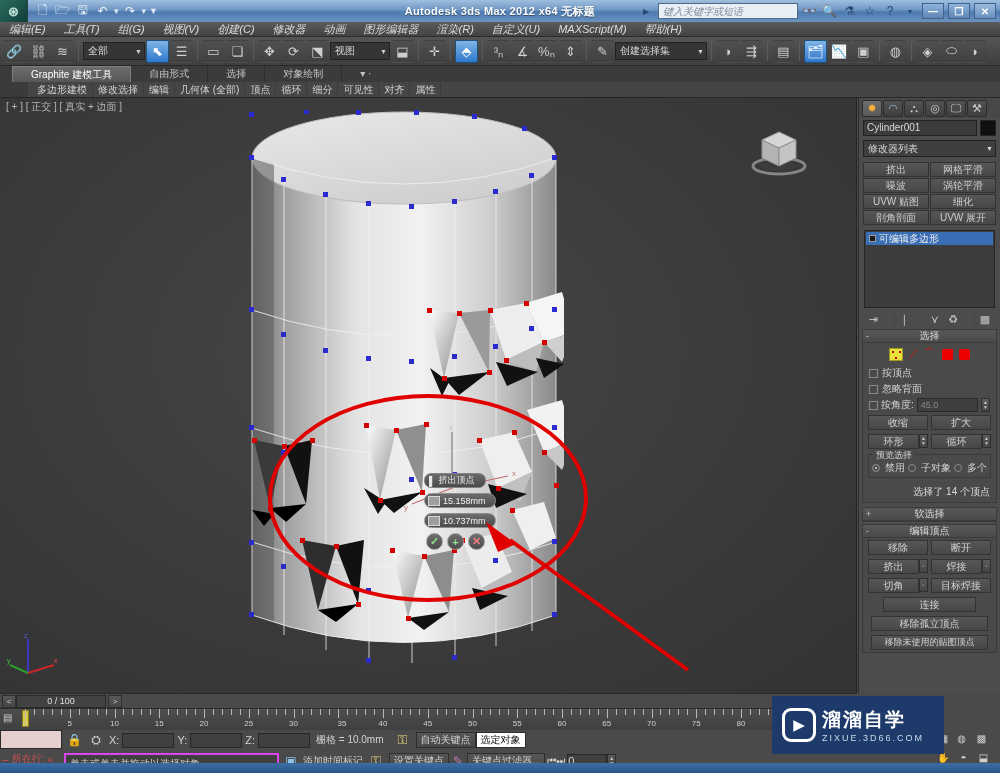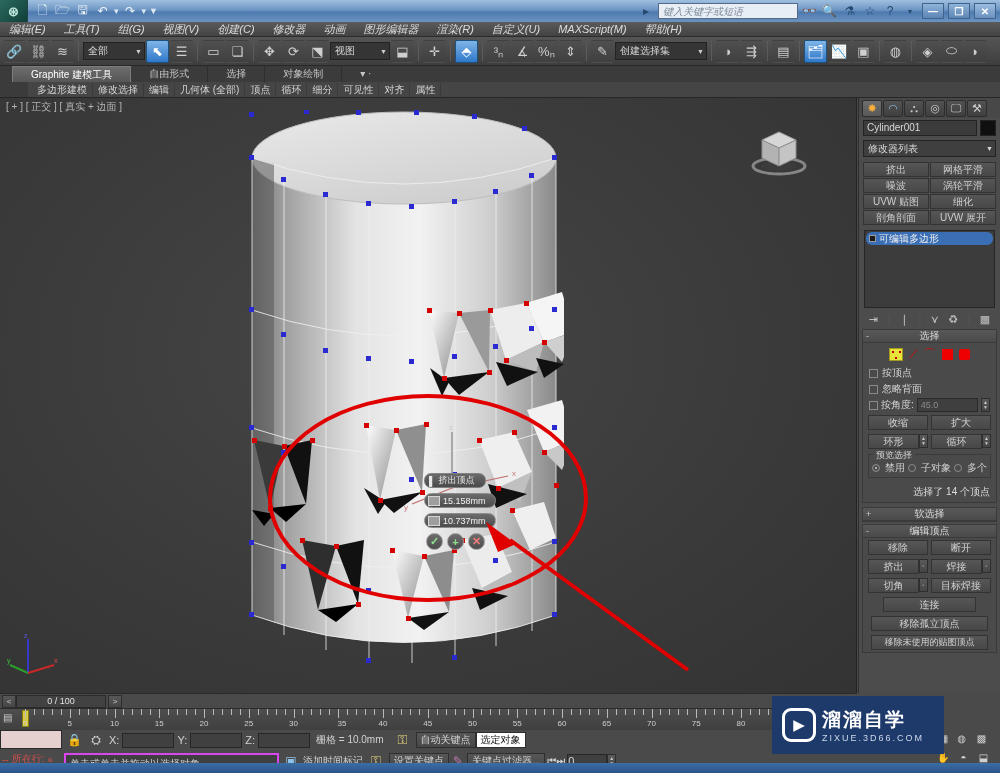--- a/index.html
+++ b/index.html
@@ -175,21 +175,21 @@
     height:15px; background:linear-gradient(to bottom,#565656,#484848);
     border:1px solid #333; color:#cdcdcd; font-size:10px;
     display:flex;align-items:center;justify-content:center;
   }
   .stackbox {
     margin:3px 5px; height:78px; background:#3c3c3c; border:1px solid #252525;
     padding:1px;
   }
   .stackitem {
     height:13px; background:#3b6fb5; color:#f0f0f0; font-size:10px;
-    display:flex; align-items:center; gap:3px; padding-left:3px;border-radius:6px;
+    display:flex; align-items:center; gap:3px; padding-left:3px;
   }
   .stacksq { width:7px;height:7px;background:#1b1b1b;border:1px solid #9c9c9c; }
   .stacktools {
     display:flex; align-items:center; justify-content:space-around;
     height:16px; margin:0 5px; color:#c0c0c0; font-size:11px;
   }
   .rollup {
     margin:2px 3px 0; border:1px solid #3a3a3a; background:#4a4a4a;
   }
   .rollhdr {
@@ -292,20 +292,21 @@
     <div class="qat">
       <div class="qi">🗋</div>
       <div class="qi">🗁</div>
       <div class="qi">🖫</div>
       <div class="qi">↶</div>
       <div class="qsep">▾</div>
       <div class="qi">↷</div>
       <div class="qsep">▾</div>
       <div class="qsep">▼</div>
     </div>
+    <div class="apptitle">Autodesk 3ds Max  2012 x64      无标题</div>
     <div class="titleright">
       <div class="tbicon">▸</div>
       <div class="kwbox">键入关键字或短语</div>
       <div class="tbicon">👓</div>
       <div class="tbicon">🔍</div>
       <div class="tbicon">⚗</div>
       <div class="tbicon">☆</div>
       <div class="tbicon">?</div>
       <div class="tbicon" style="font-size:8px">▾</div>
       <div class="wbtn">—</div>

